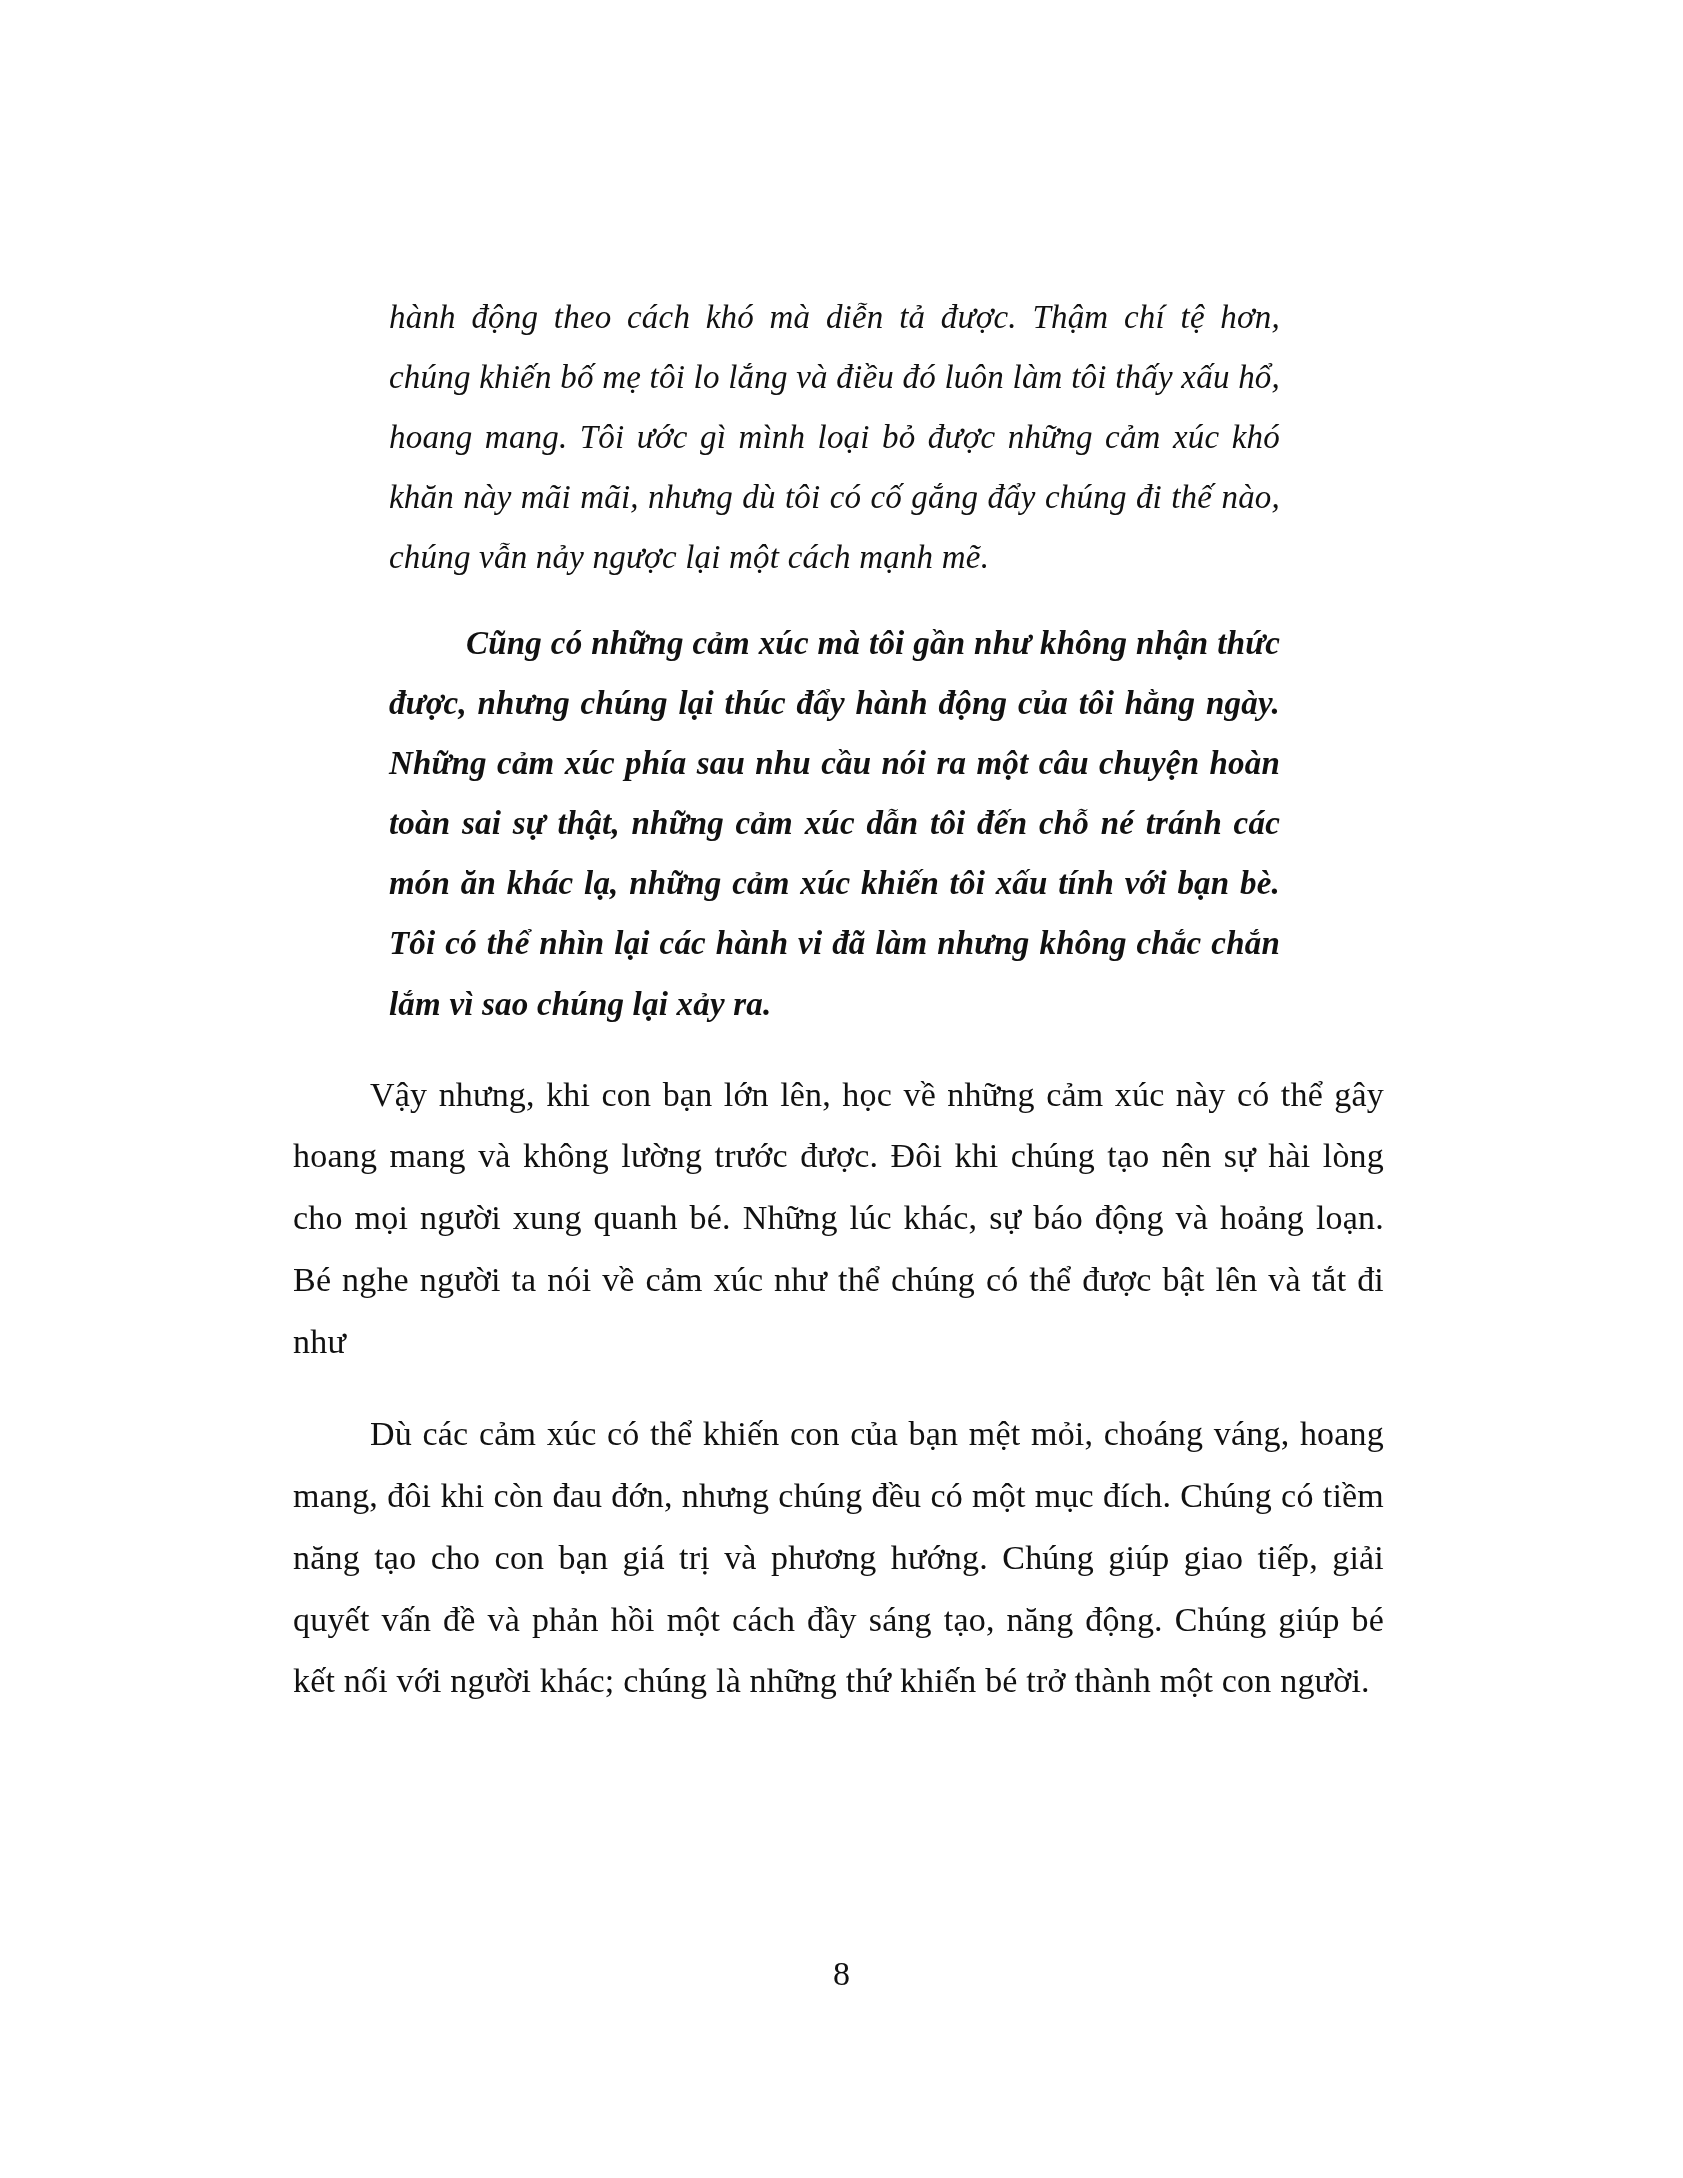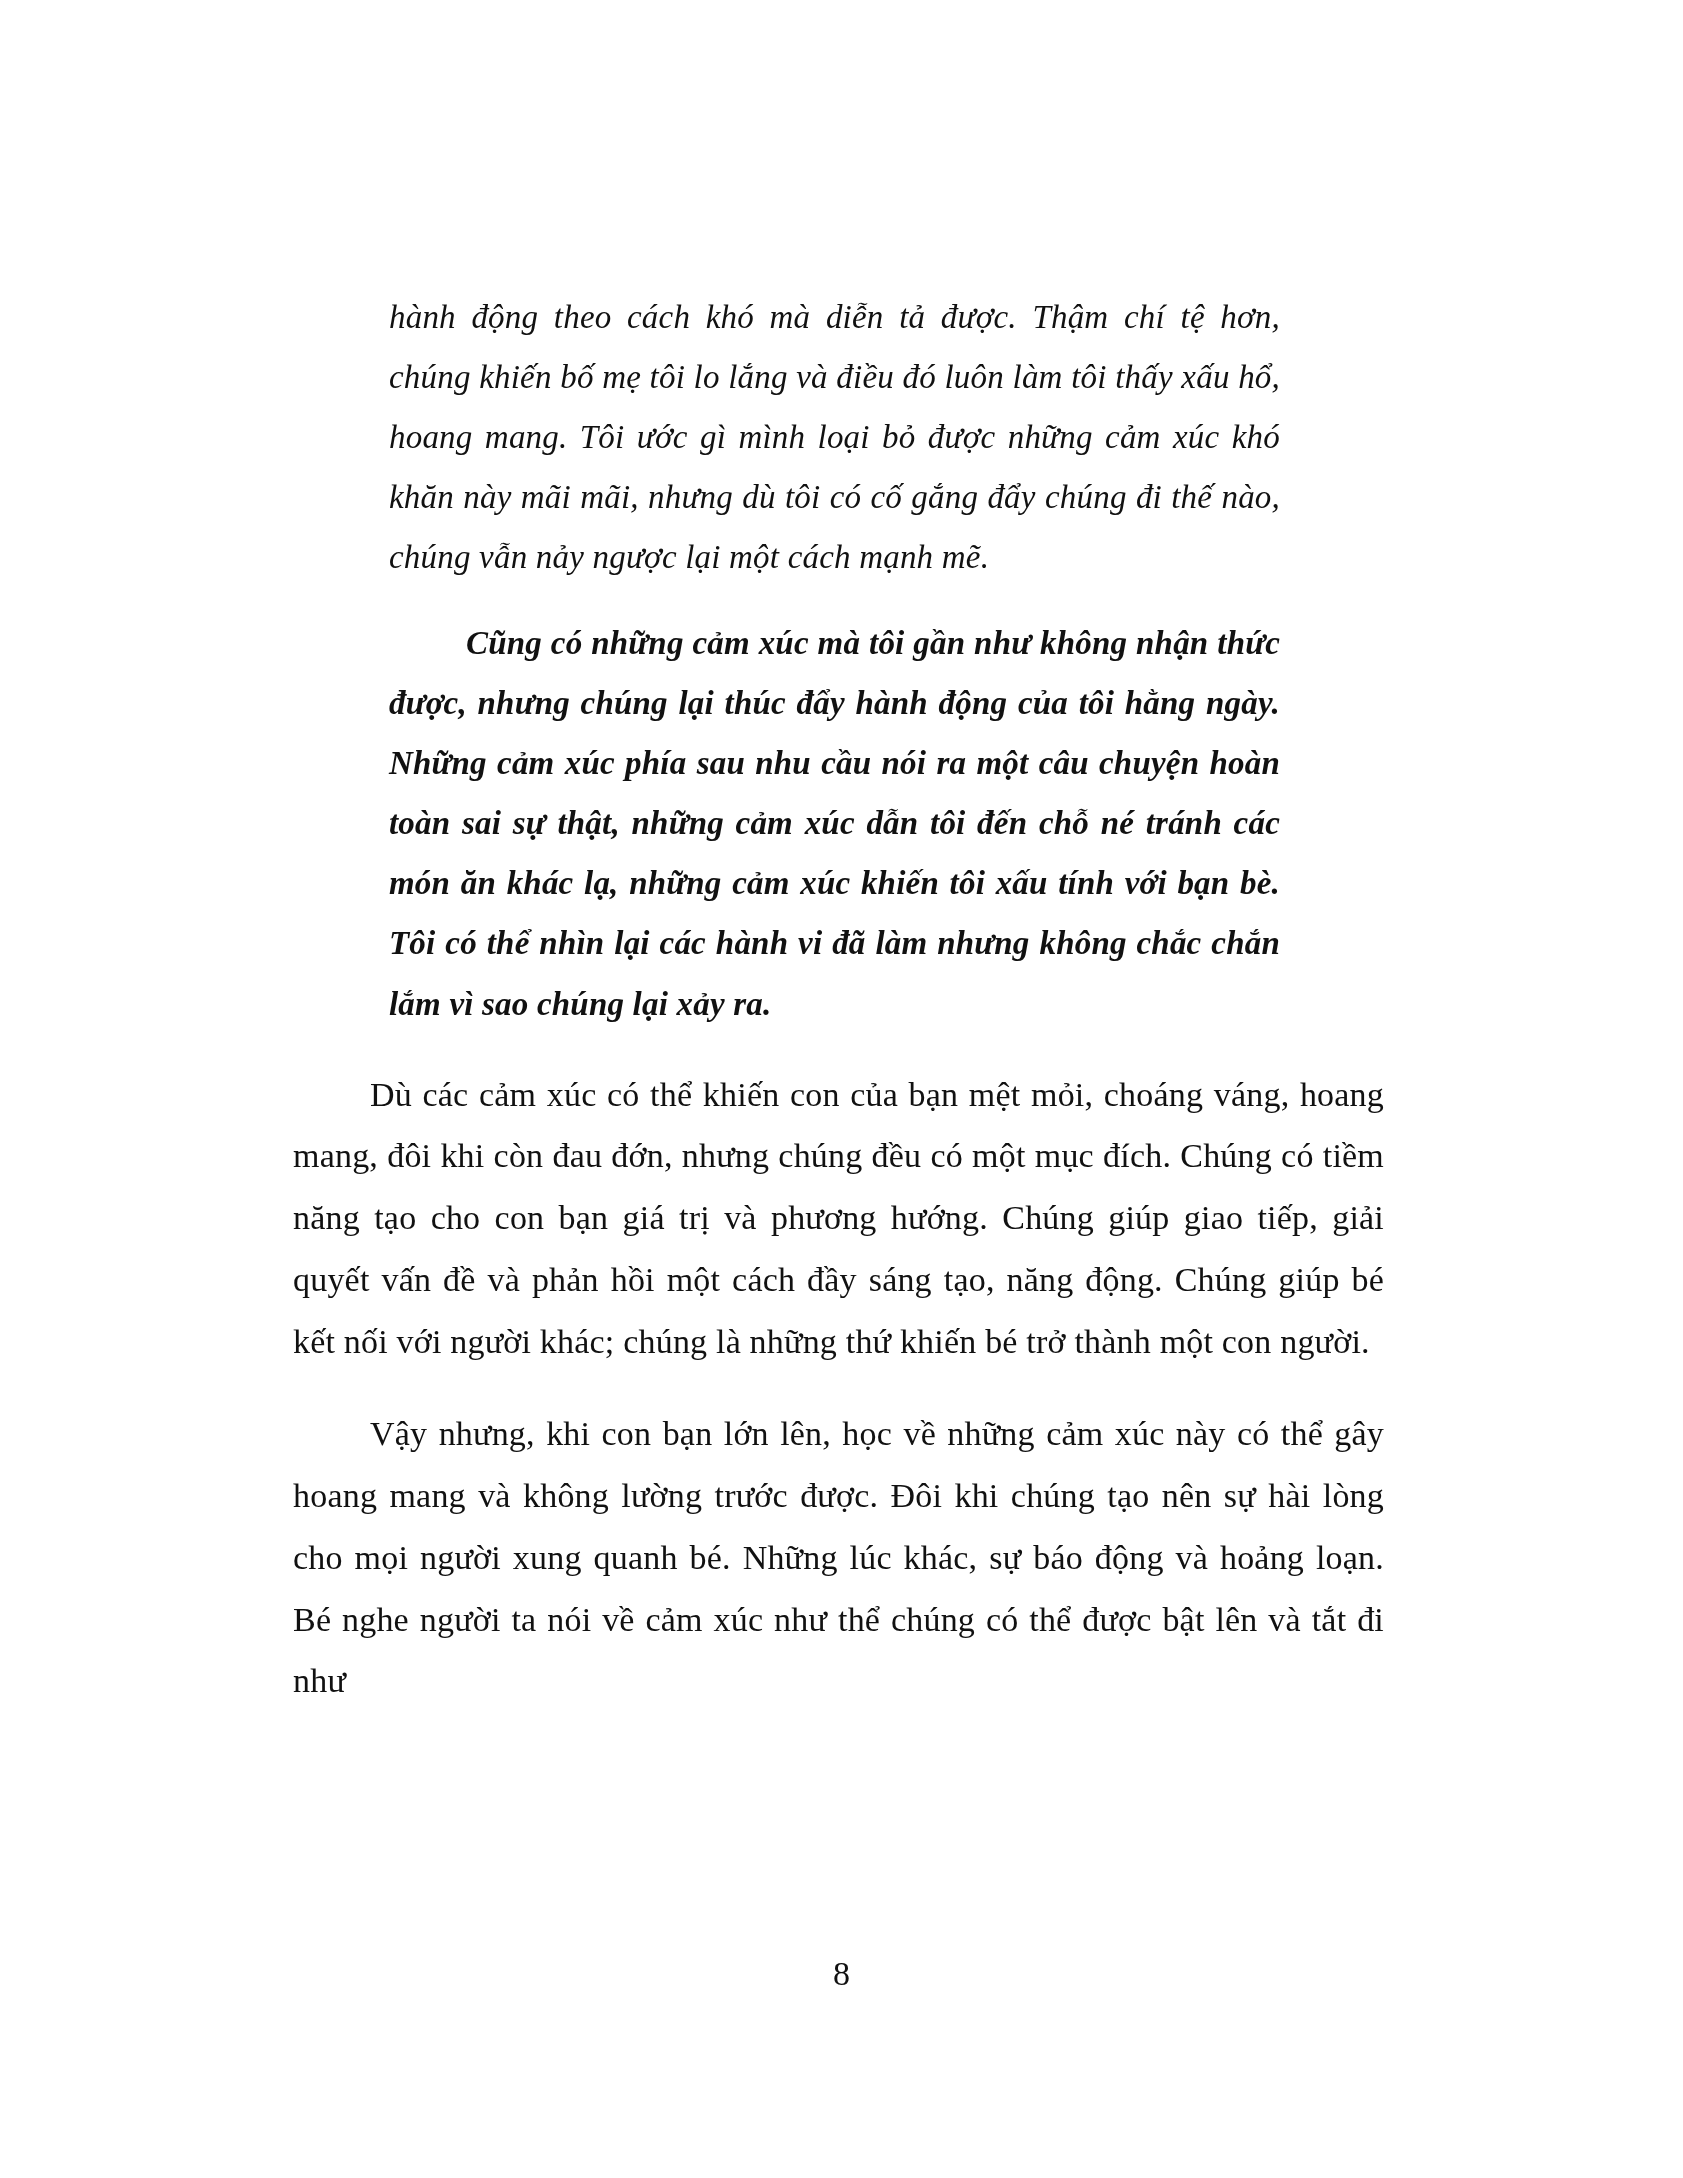--- a/index.html
+++ b/index.html
@@ -65,18 +65,18 @@
     color: #111111;
   }
 </style>
 </head>
 <body>
 
 <div class="book-page">
   <div class="content">
     <p class="quote">hành động theo cách khó mà diễn tả được. Thậm chí tệ hơn, chúng khiến bố mẹ tôi lo lắng và điều đó luôn làm tôi thấy xấu hổ, hoang mang. Tôi ước gì mình loại bỏ được những cảm xúc khó khăn này mãi mãi, nhưng dù tôi có cố gắng đẩy chúng đi thế nào, chúng vẫn nảy ngược lại một cách mạnh mẽ.</p>
     <p class="quote para-gap first-indent">Cũng có những cảm xúc mà tôi gần như không nhận thức được, nhưng chúng lại thúc đẩy hành động của tôi hằng ngày. Những cảm xúc phía sau nhu cầu nói ra một câu chuyện hoàn toàn sai sự thật, những cảm xúc dẫn tôi đến chỗ né tránh các món ăn khác lạ, những cảm xúc khiến tôi xấu tính với bạn bè. Tôi có thể nhìn lại các hành vi đã làm nhưng không chắc chắn lắm vì sao chúng lại xảy ra.</p>
+    <p class="body-para">Vậy nhưng, khi con bạn lớn lên, học về những cảm xúc này có thể gây hoang mang và không lường trước được. Đôi khi chúng tạo nên sự hài lòng cho mọi người xung quanh bé. Những lúc khác, sự báo động và hoảng loạn. Bé nghe người ta nói về cảm xúc như thể chúng có thể được bật lên và tắt đi như</p>
     <p class="body-para">Dù các cảm xúc có thể khiến con của bạn mệt mỏi, choáng váng, hoang mang, đôi khi còn đau đớn, nhưng chúng đều có một mục đích. Chúng có tiềm năng tạo cho con bạn giá trị và phương hướng. Chúng giúp giao tiếp, giải quyết vấn đề và phản hồi một cách đầy sáng tạo, năng động. Chúng giúp bé kết nối với người khác; chúng là những thứ khiến bé trở thành một con người.</p>
-    <p class="body-para">Vậy nhưng, khi con bạn lớn lên, học về những cảm xúc này có thể gây hoang mang và không lường trước được. Đôi khi chúng tạo nên sự hài lòng cho mọi người xung quanh bé. Những lúc khác, sự báo động và hoảng loạn. Bé nghe người ta nói về cảm xúc như thể chúng có thể được bật lên và tắt đi như</p>
   </div>
   <div class="page-number">8</div>
 </div>
 
 
 </body></html>

